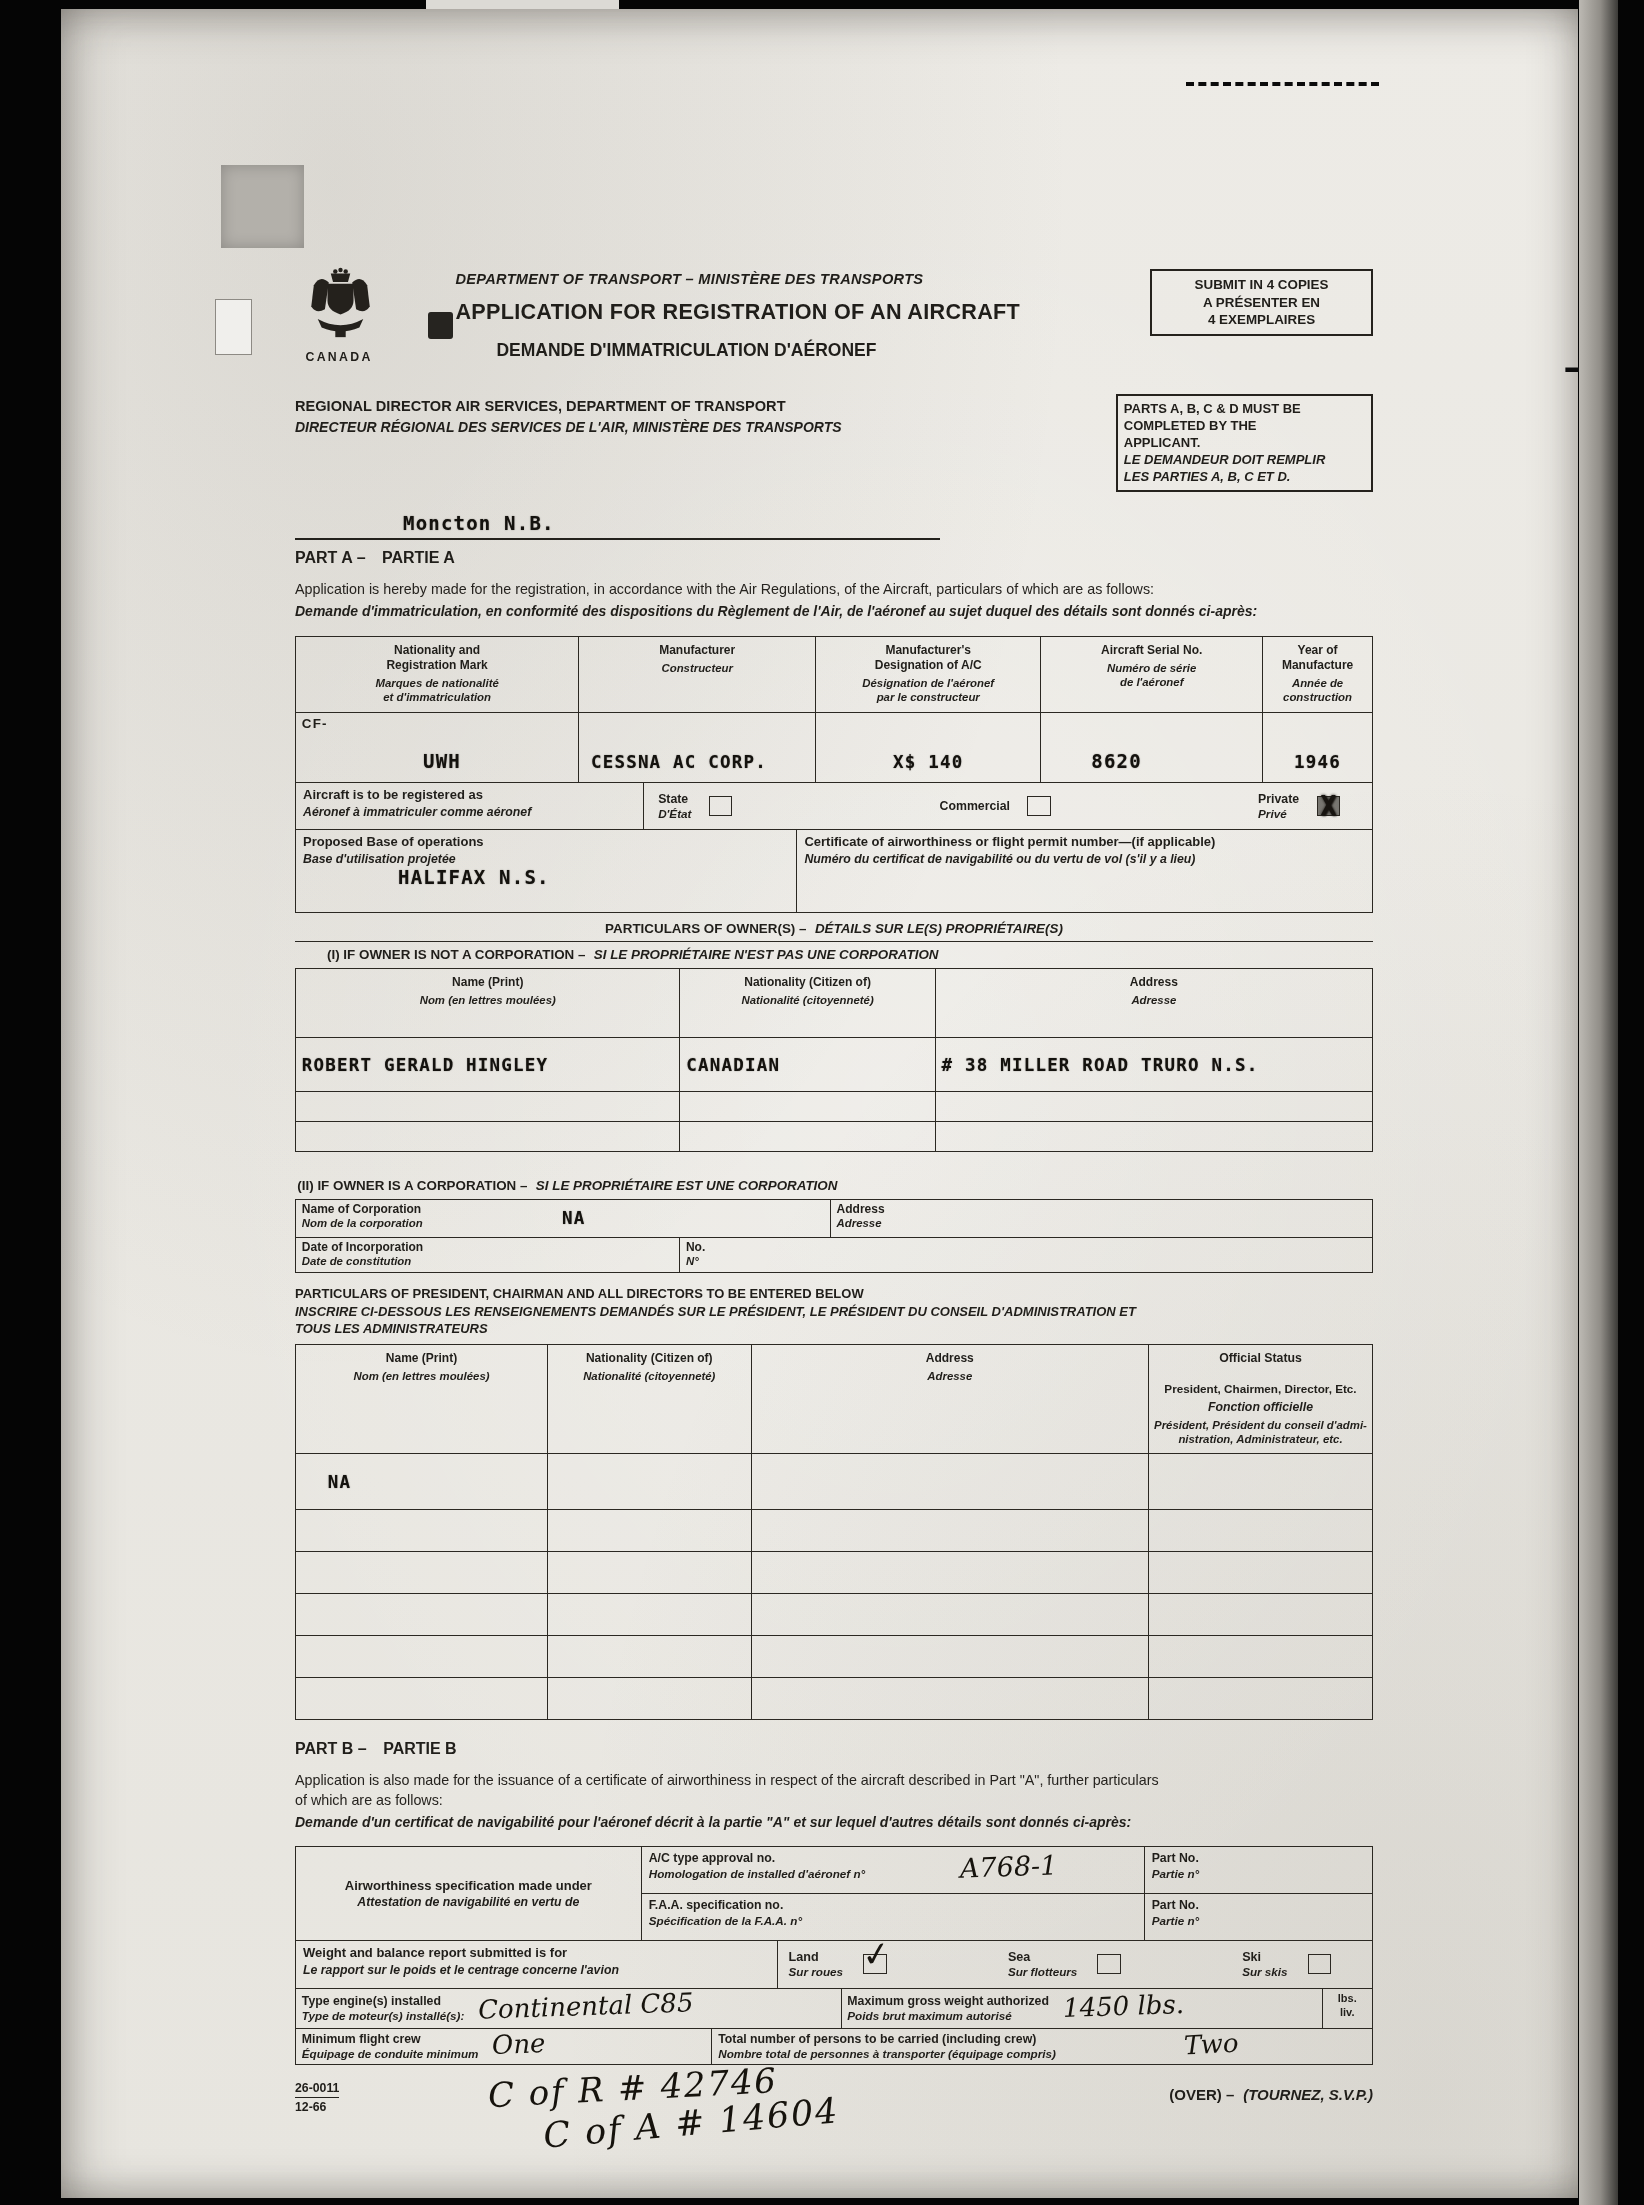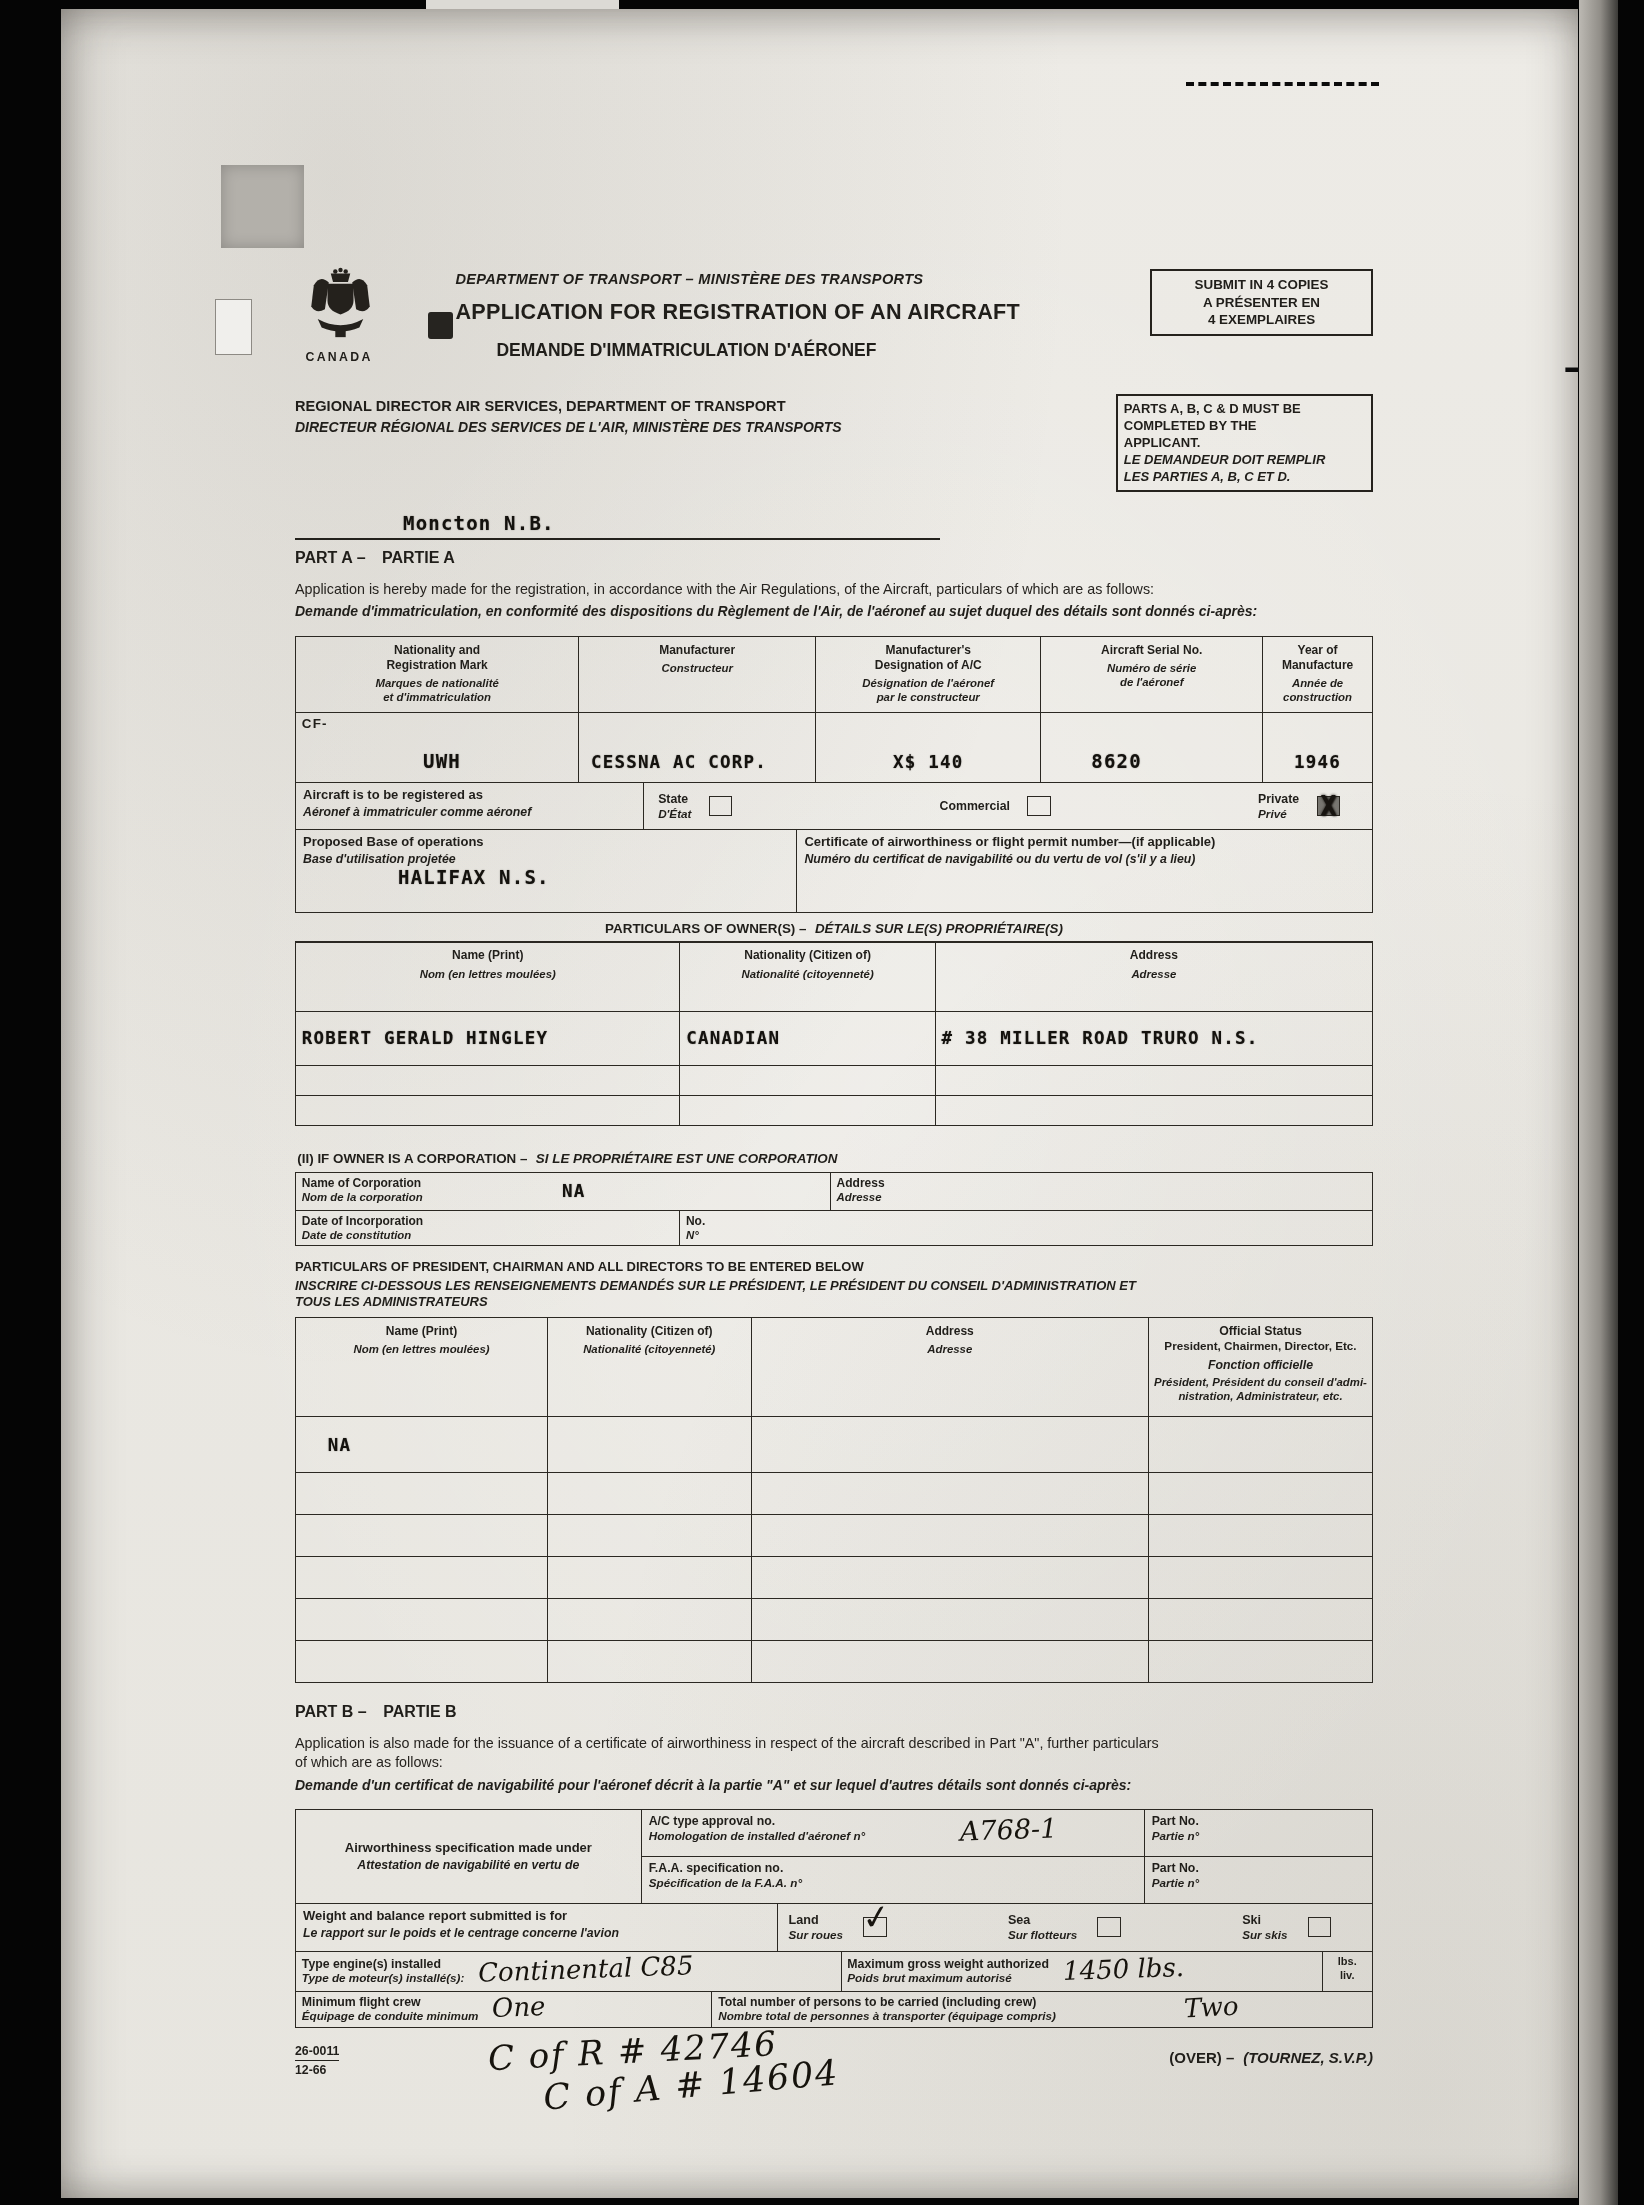--- a/index.html
+++ b/index.html
@@ -133,21 +133,21 @@
   .corp-lab .e { font-size:12px; font-weight:bold; line-height:1.15; }
   .corp-lab .f { font-size:11.4px; font-weight:bold; font-style:italic; line-height:1.15; }
 
   .dir-note { margin-top:8.2px; padding-top:4.7px; }
   .dir-note .n1 { font-size:13px; font-weight:bold; }
   .dir-note .n2 { font-size:13px; font-weight:bold; font-style:italic; margin-top:3.5px; line-height:1.3; }
 
   .dir-table { margin-top:5.8px; }
   .dir-table .hc { height:99px; }
   .st .sl1 { font-size:12.3px; font-weight:bold; }
-  .st .sl2 { font-size:11.7px; margin-top:1px; }
+  .st .sl2 { font-size:11.7px; margin-top:17px; }
   .st .sl3 { font-size:12.3px; font-weight:bold; font-style:italic; margin-top:5.8px; }
   .st .sl4 { font-size:11.4px; font-style:italic; margin-top:4.7px; line-height:1.2; white-space:pre-line; }
   .dir-vrow td { height:56px; vertical-align:middle; padding:3.5px 5.8px; }
   .dir-vrow .typed { margin-left:26px; }
   .dir-erow td { height:42px; }
 
   .partb-head { margin-top:20px; }
   .certs { margin-top:14px; }
   .certs td { vertical-align:top; padding:4.7px 7px; height:47px; position:relative; }
   .certs td.pbl { vertical-align:middle; text-align:center; }
@@ -348,20 +348,24 @@
         <div class="cell base-right">
           <div class="l1">Certificate of airworthiness or flight permit number—(if applicable)</div>
           <div class="l2">Numéro du certificat de navigabilité ou du vertu de vol (s'il y a lieu)</div>
         </div>
       </div>
 
       <div class="owners-head">
         <span>PARTICULARS OF OWNER(S)  –</span>
         <span class="fr-i">DÉTAILS SUR LE(S) PROPRIÉTAIRE(S)</span>
       </div>
+      <div class="sub-head">
+        <span>(I)   IF OWNER IS NOT A CORPORATION  –</span>
+        <span class="fr-i">SI LE PROPRIÉTAIRE N'EST PAS UNE CORPORATION</span>
+      </div>
 
       <table class="t owner-table">
         <colgroup>
             <col style="width:35.7%">
             <col style="width:23.7%">
             <col style="width:40.6%">
           </colgroup>
         <tbody>
             <tr>
           <th class="hc">

